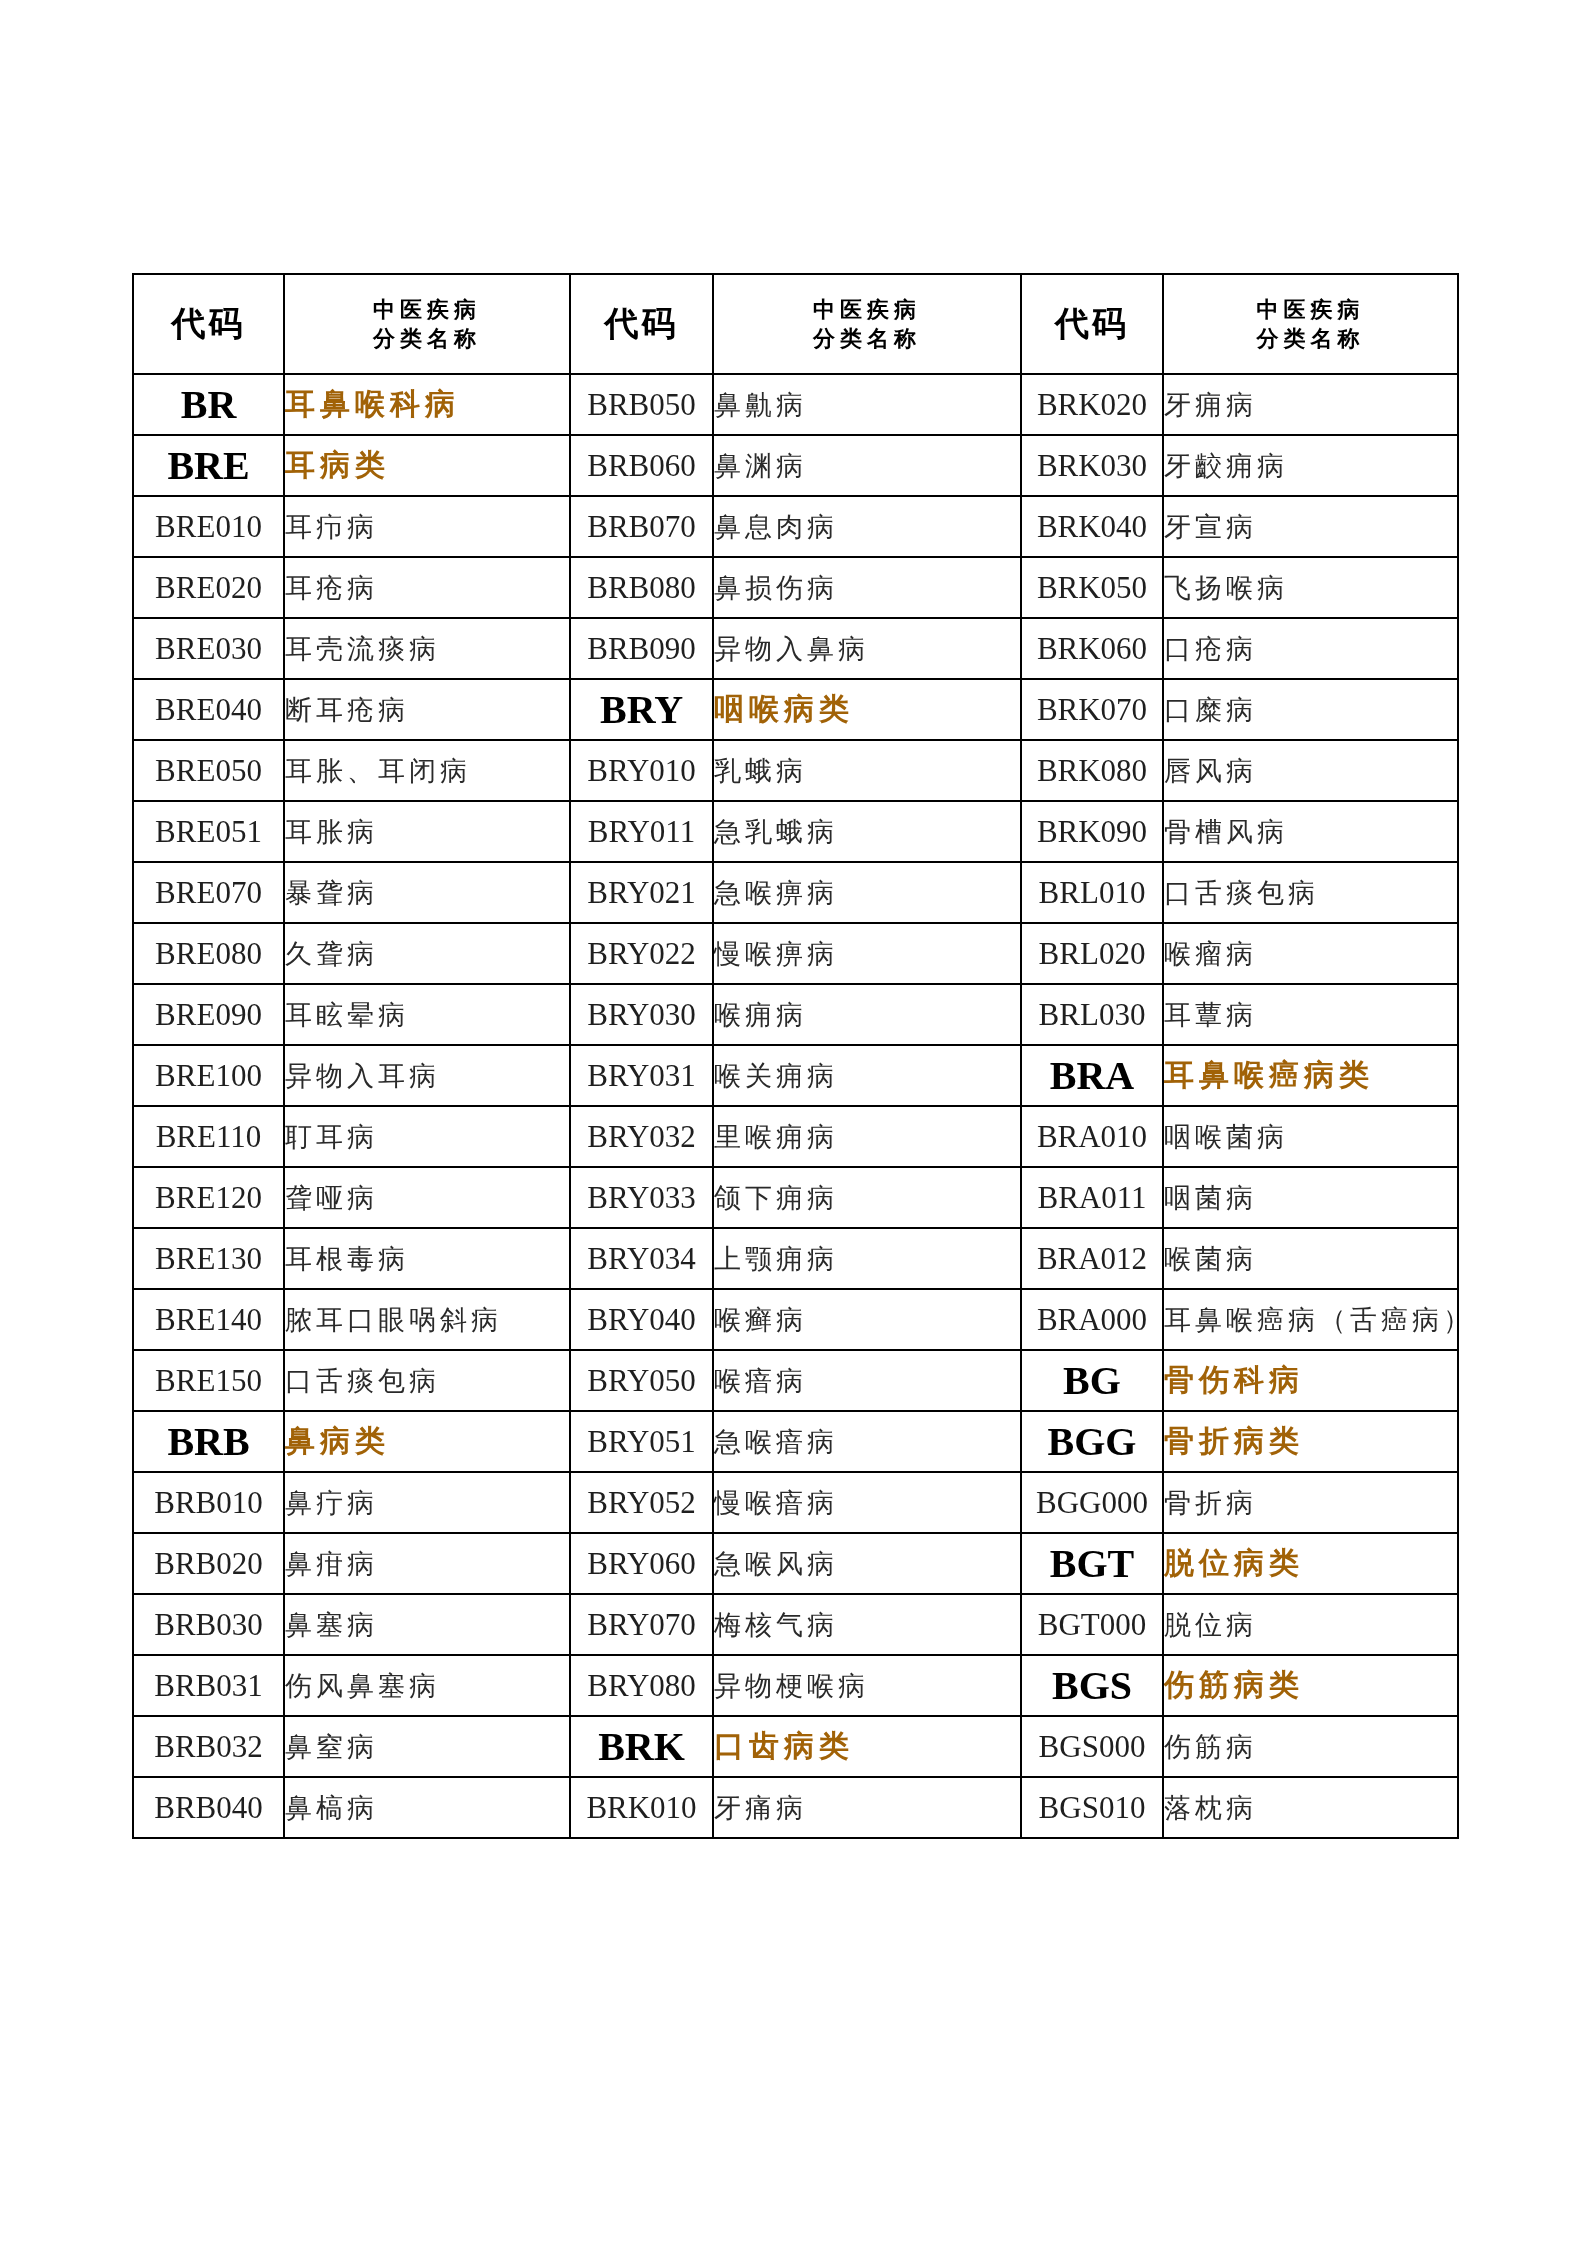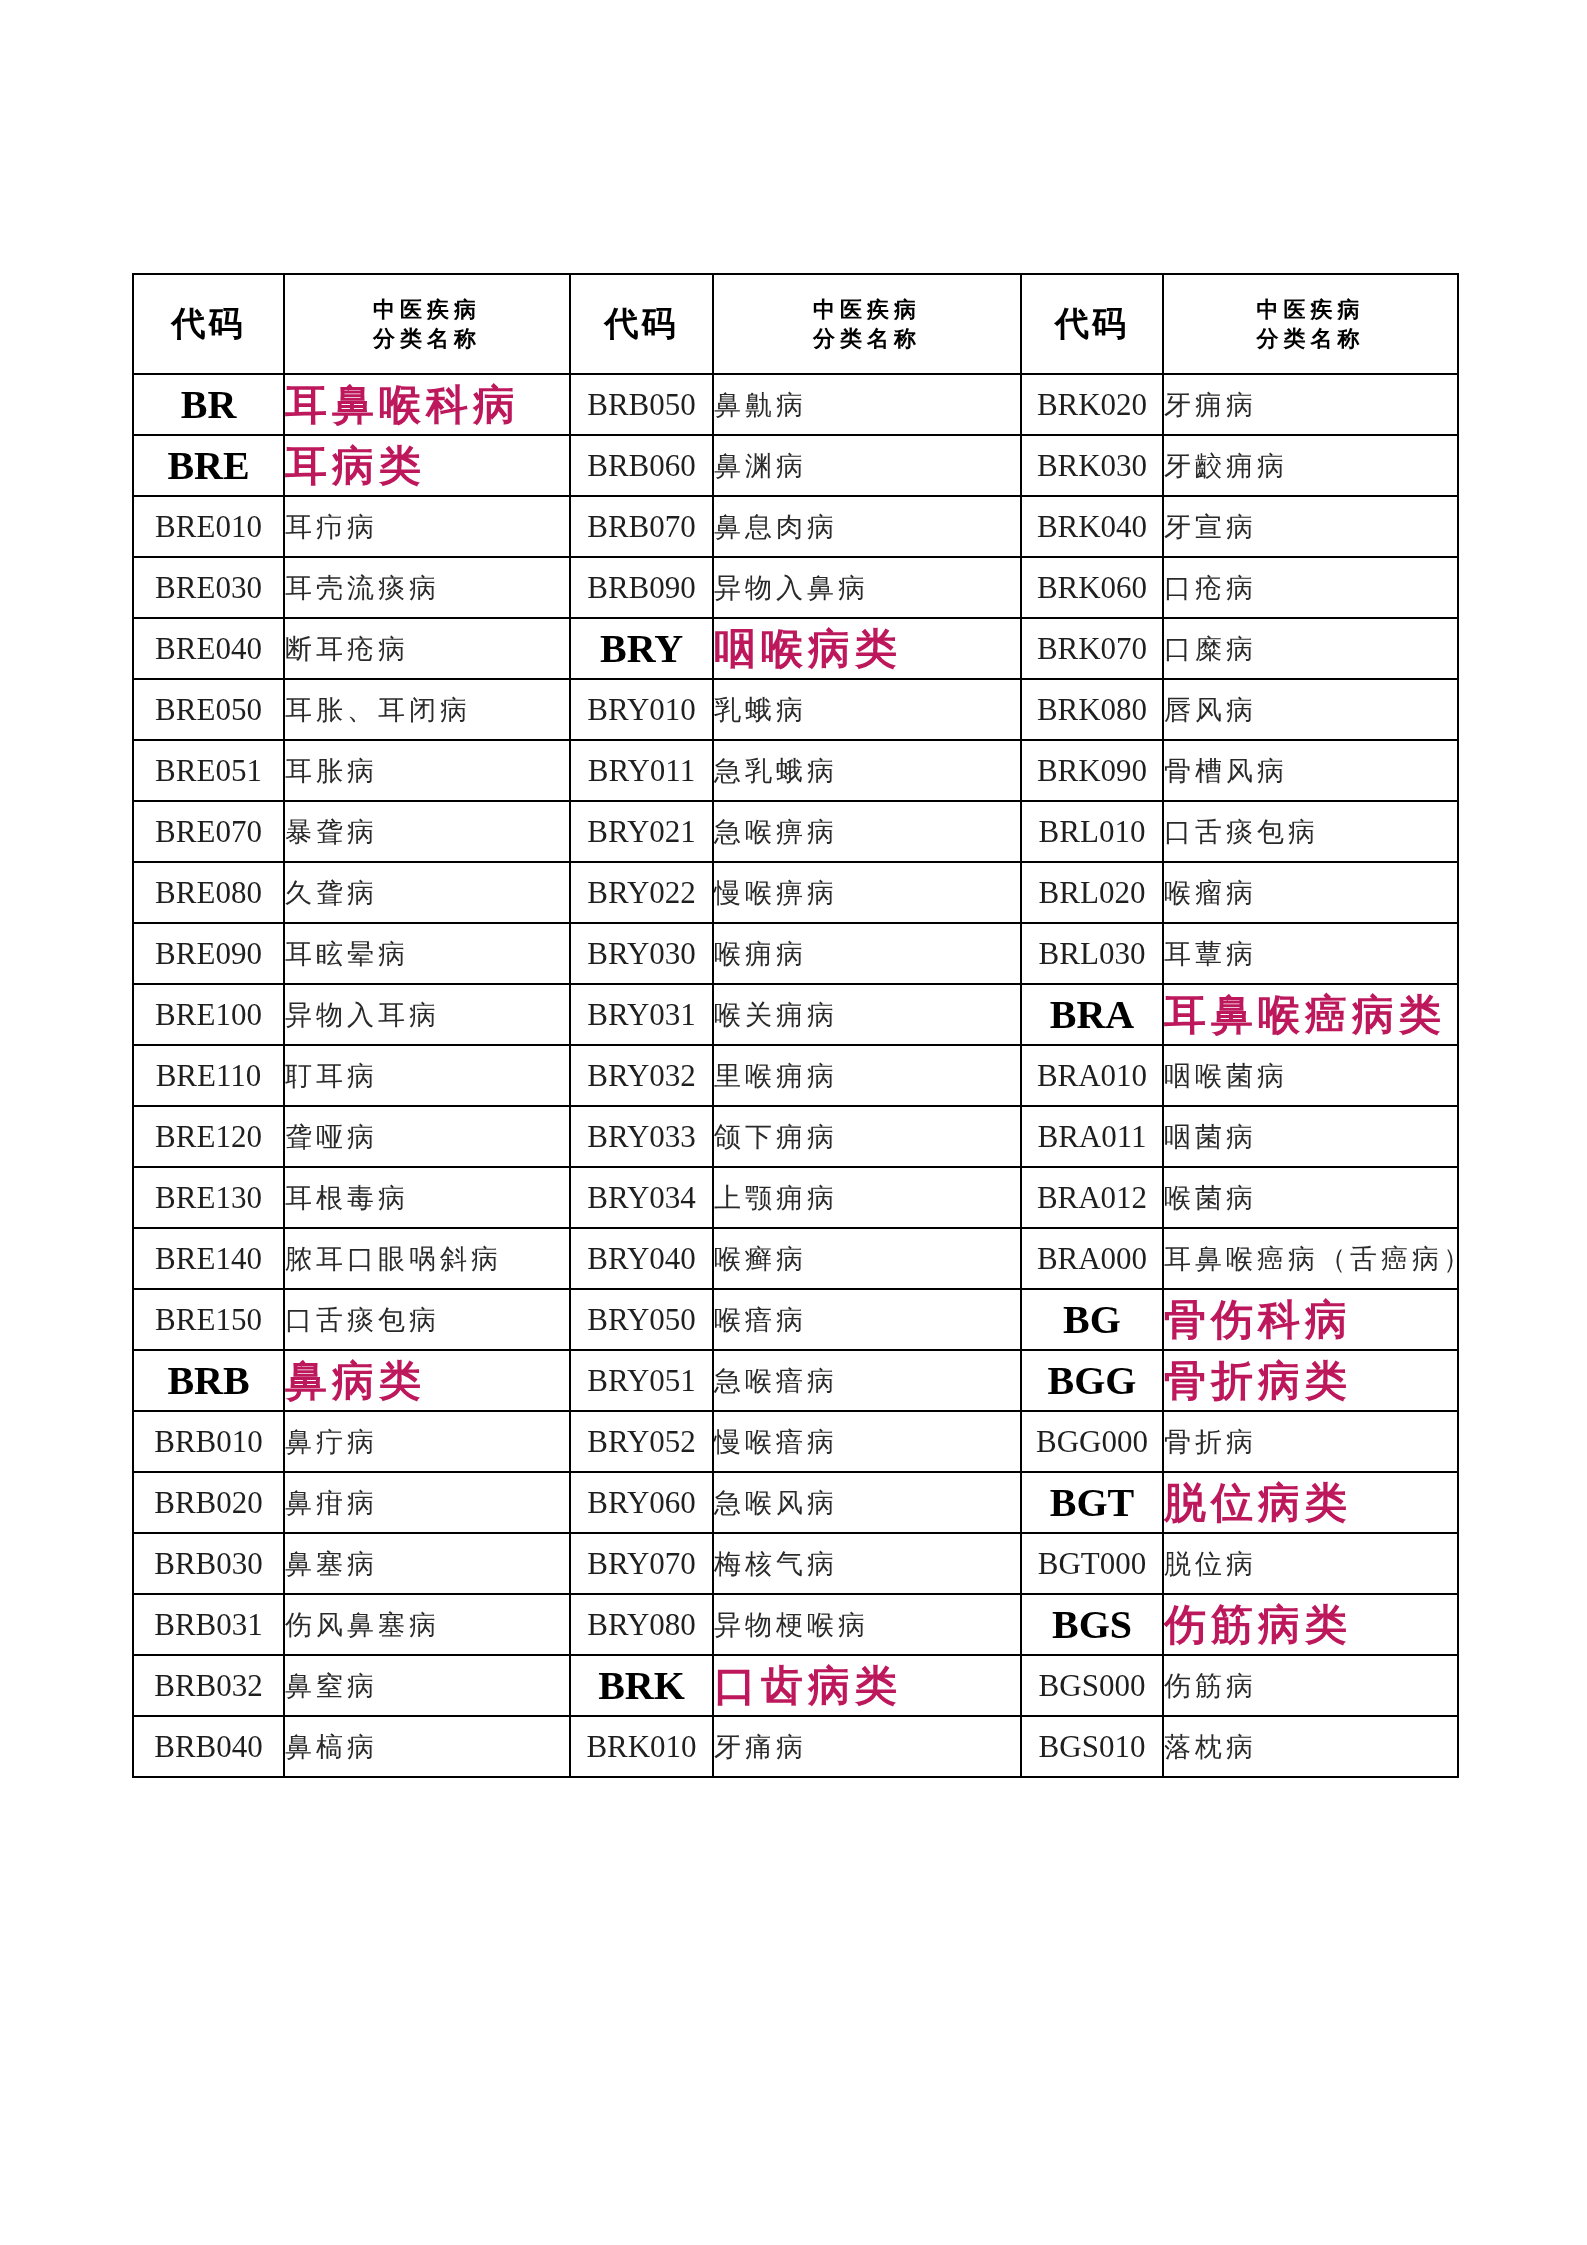--- a/index.html
+++ b/index.html
@@ -53,24 +53,24 @@
     letter-spacing:4px;
     color:#2a2a2a;
     white-space:nowrap;
   }
   td.code-cell.cat{
     font-size:40px;
     font-weight:bold;
     color:#000;
   }
   td.name-cell.cat{
-    font-size:42px;
+    font-size:30px;
     font-weight:bold;
     letter-spacing:5px;
-    color:#be185d;
+    color:#a16207;
   }
 </style>
 </head>
 <body>
 
 <div class="page">
   <table class="tcm">
     <colgroup>
       <col style="width:151px">
         <col style="width:286px">
@@ -115,20 +115,28 @@
         </tr>
         <tr class="data-row">
           <td class="code-cell">BRE010</td>
           <td class="name-cell">耳疖病</td>
           <td class="code-cell">BRB070</td>
           <td class="name-cell">鼻息肉病</td>
           <td class="code-cell">BRK040</td>
           <td class="name-cell">牙宣病</td>
         </tr>
         <tr class="data-row">
+          <td class="code-cell">BRE020</td>
+          <td class="name-cell">耳疮病</td>
+          <td class="code-cell">BRB080</td>
+          <td class="name-cell">鼻损伤病</td>
+          <td class="code-cell">BRK050</td>
+          <td class="name-cell">飞扬喉病</td>
+        </tr>
+        <tr class="data-row">
           <td class="code-cell">BRE030</td>
           <td class="name-cell">耳壳流痰病</td>
           <td class="code-cell">BRB090</td>
           <td class="name-cell">异物入鼻病</td>
           <td class="code-cell">BRK060</td>
           <td class="name-cell">口疮病</td>
         </tr>
         <tr class="data-row">
           <td class="code-cell">BRE040</td>
           <td class="name-cell">断耳疮病</td>

